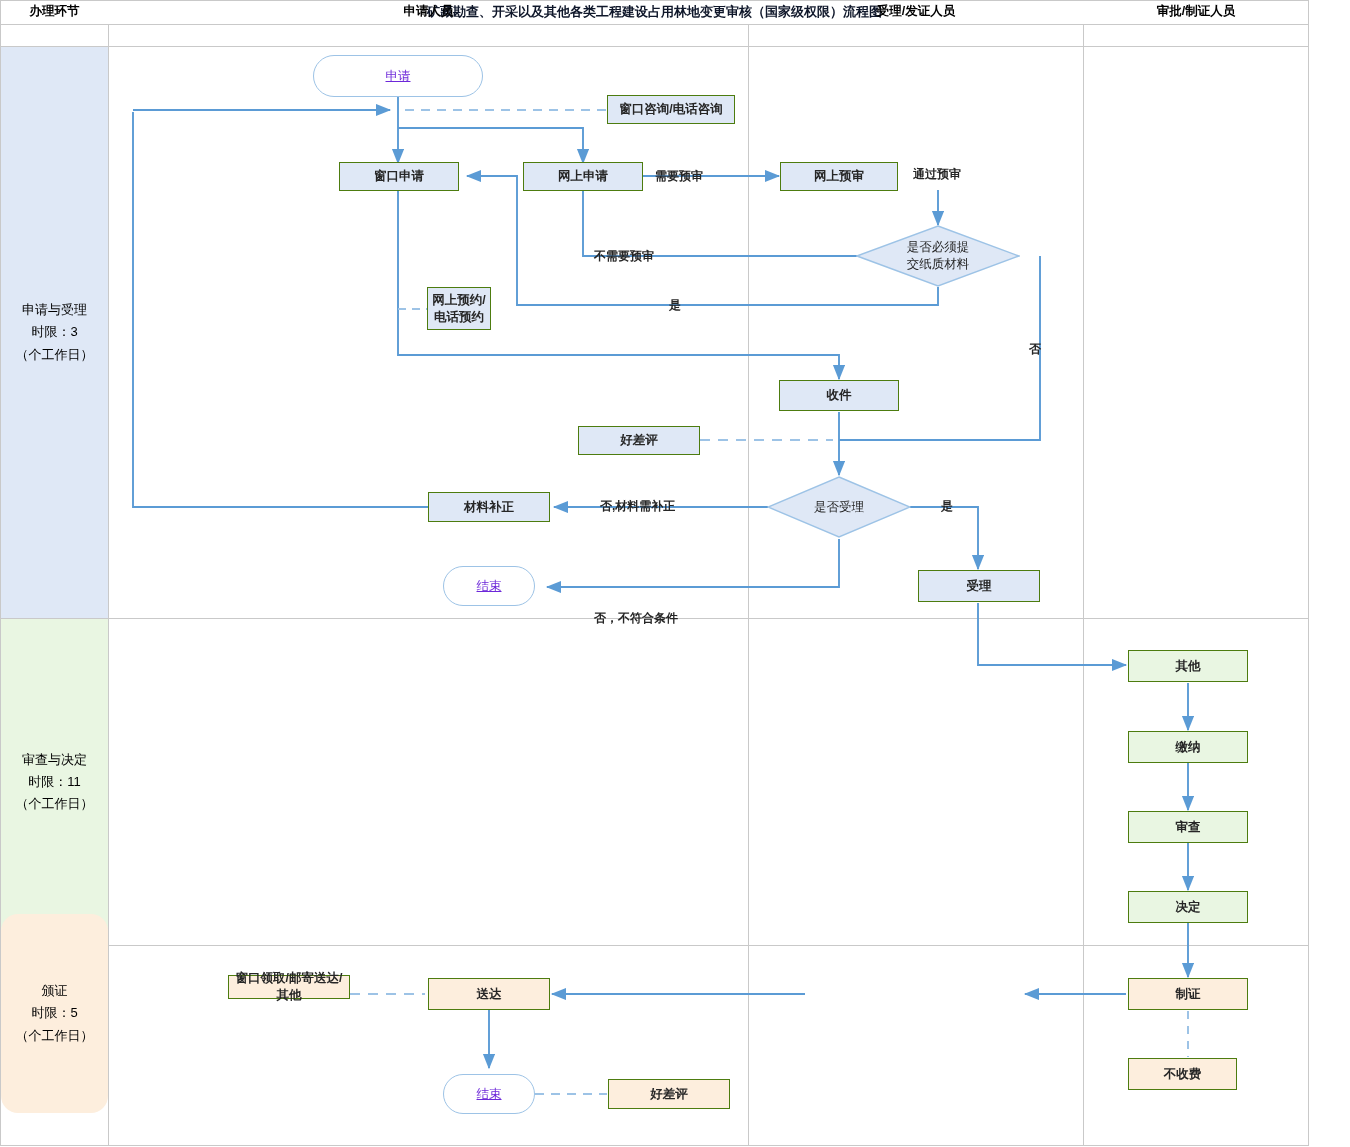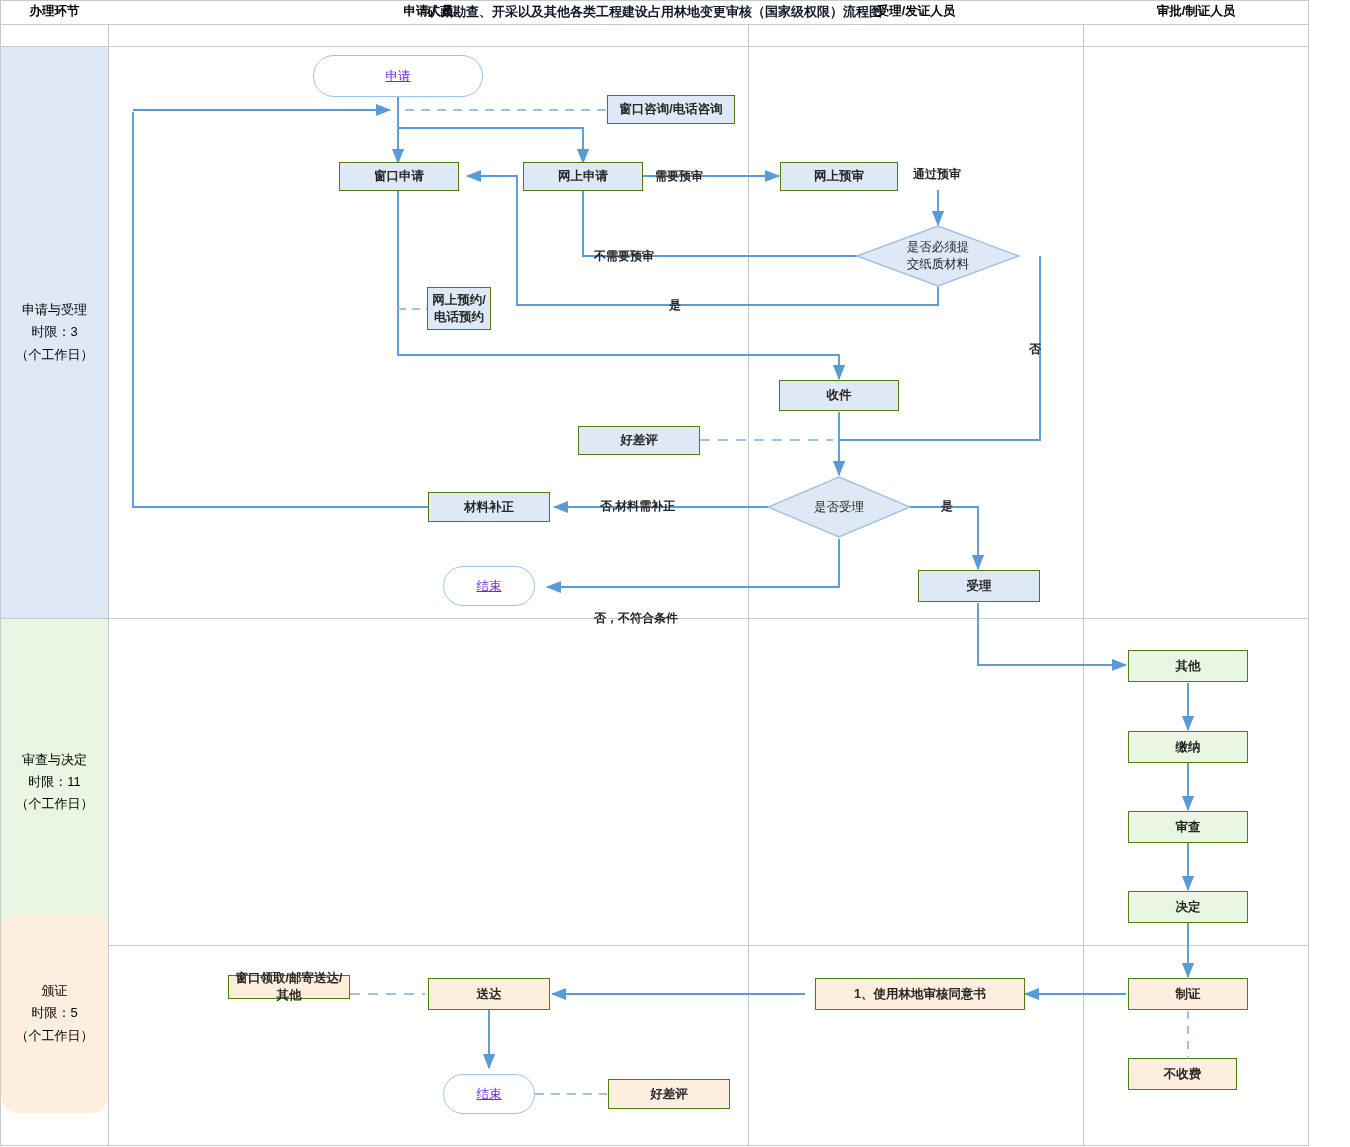--- a/index.html
+++ b/index.html
@@ -194,21 +194,20 @@
   <div class="node rect green" style="left:1128px;top:811px;width:120px;height:32px;">审查</div>
   <div class="node rect green" style="left:1128px;top:891px;width:120px;height:32px;">决定</div>
 
   <div class="node rect orange" style="left:228px;top:975px;width:122px;height:24px;flex-direction:column;">
     <span>窗口领取/邮寄送达/</span>
     <span>其他</span>
   </div>
   <div class="node rect orange" style="left:428px;top:978px;width:122px;height:32px;">送达</div>
   <div class="node oval" style="left:443px;top:1074px;width:92px;height:40px;">结束</div>
   <div class="node rect orange" style="left:608px;top:1079px;width:122px;height:30px;">好差评</div>
-  <div class="node rect orange" style="left:815px;top:978px;width:210px;height:32px;">1、使用林地审核同意书</div>
   <div class="node rect orange" style="left:1128px;top:978px;width:120px;height:32px;">制证</div>
   <div class="node rect orange" style="left:1128px;top:1058px;width:109px;height:32px;">不收费</div>
 
   <div class="elabel" style="left:655px;top:168px;">需要预审</div>
   <div class="elabel" style="left:913px;top:166px;">通过预审</div>
   <div class="elabel" style="left:594px;top:248px;">不需要预审</div>
   <div class="elabel" style="left:669px;top:297px;">是</div>
   <div class="elabel" style="left:1029px;top:341px;">否</div>
   <div class="elabel" style="left:600px;top:498px;">否,材料需补正</div>
   <div class="elabel" style="left:941px;top:498px;">是</div>

